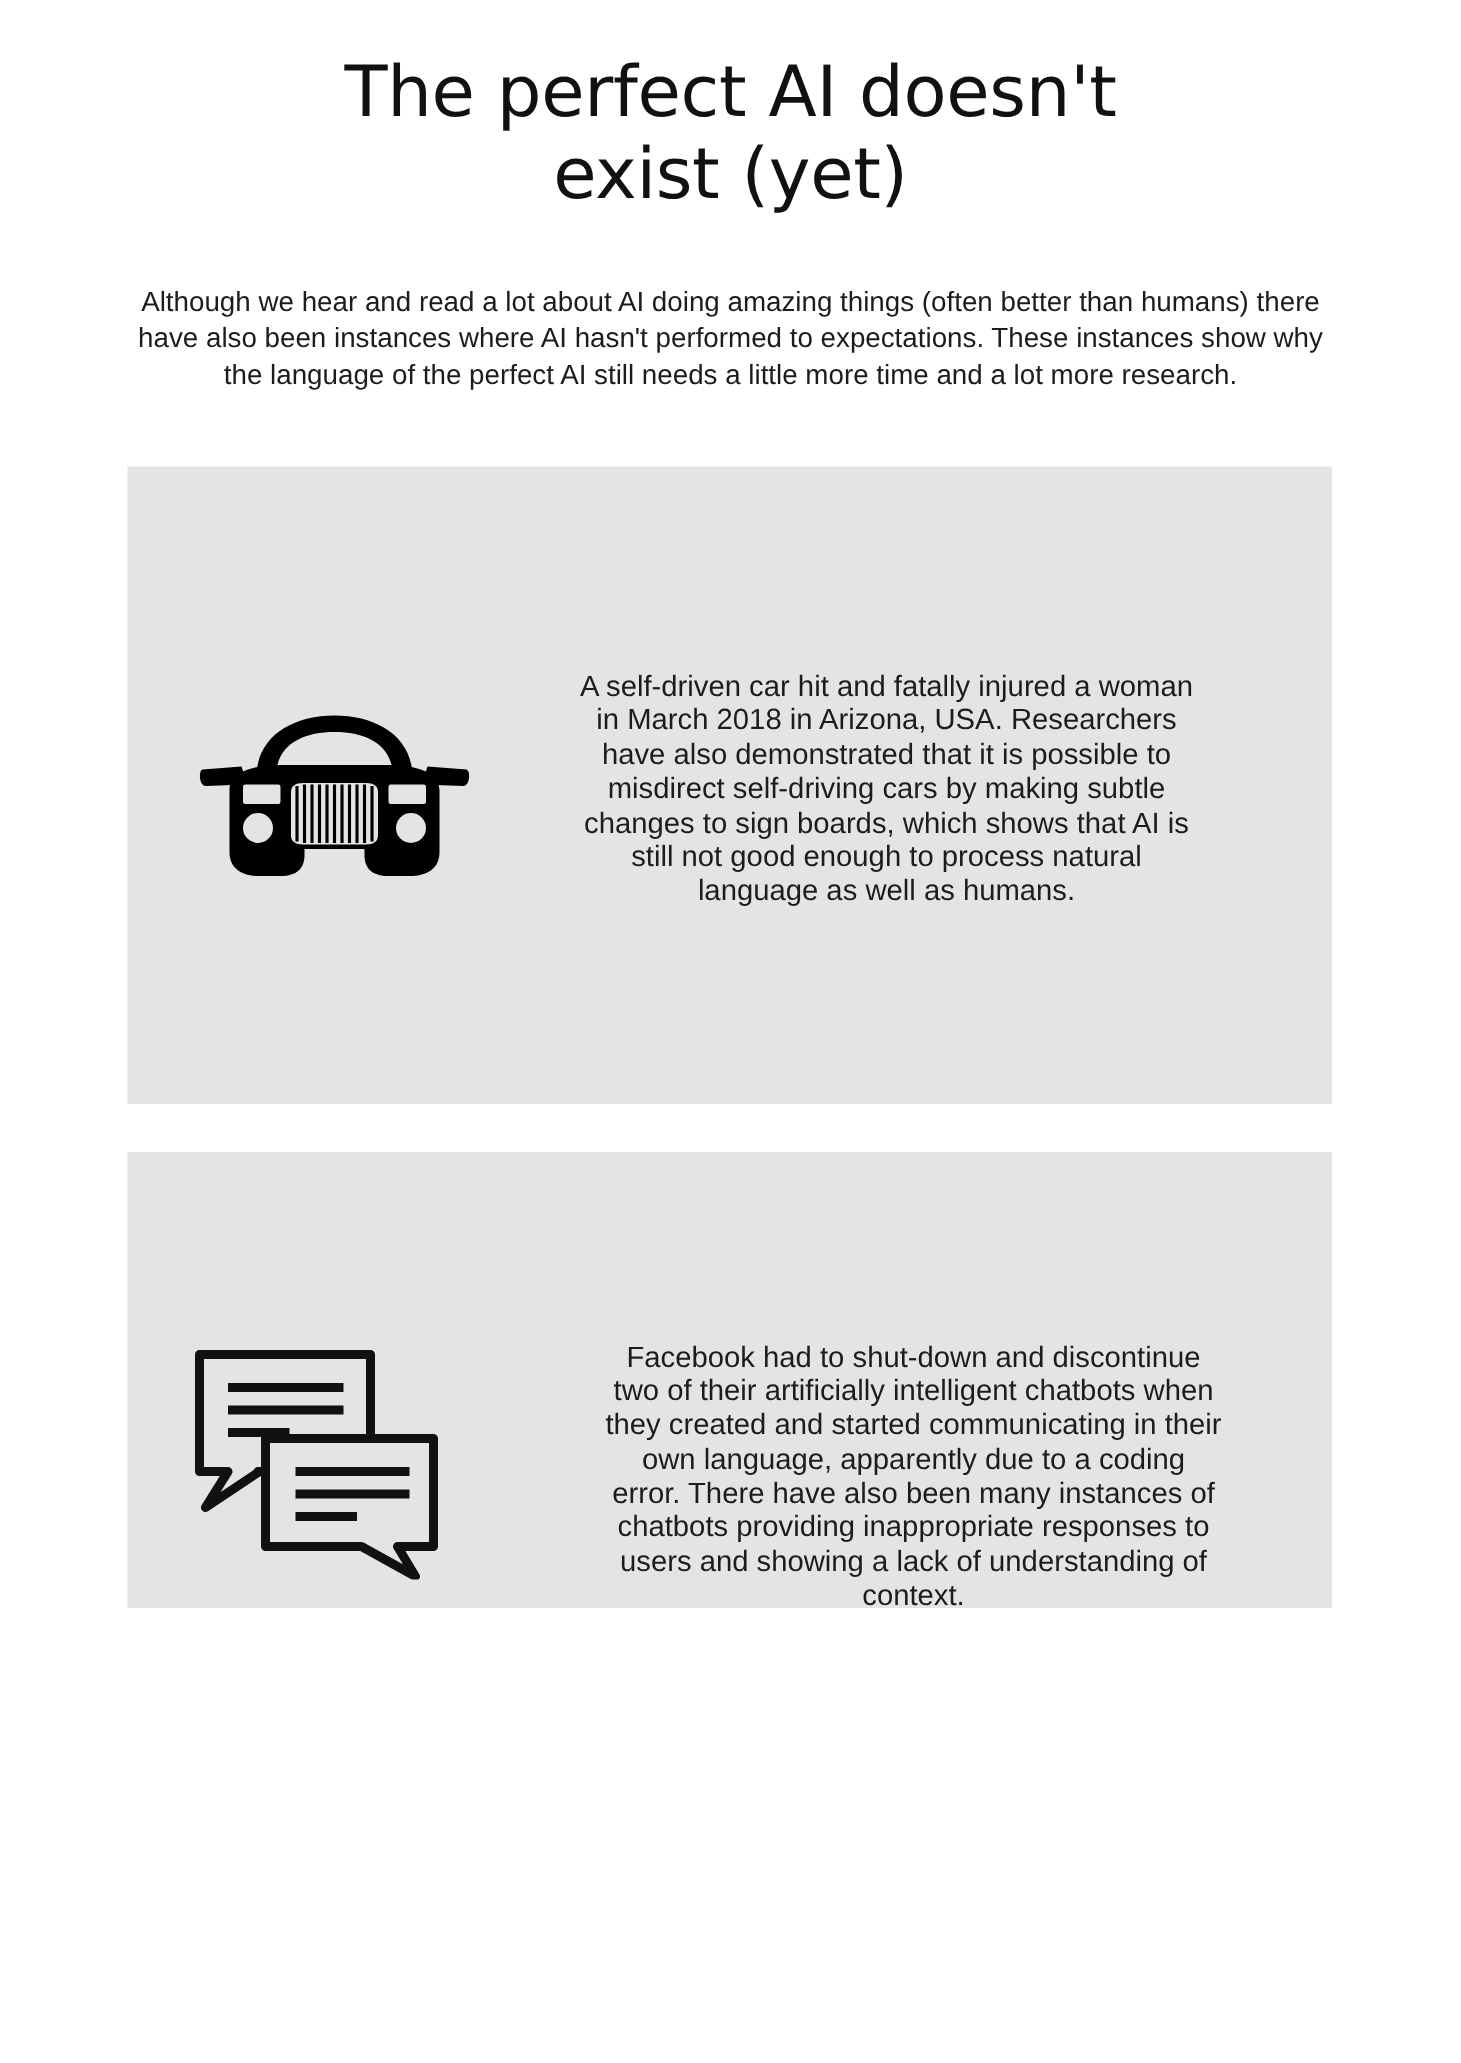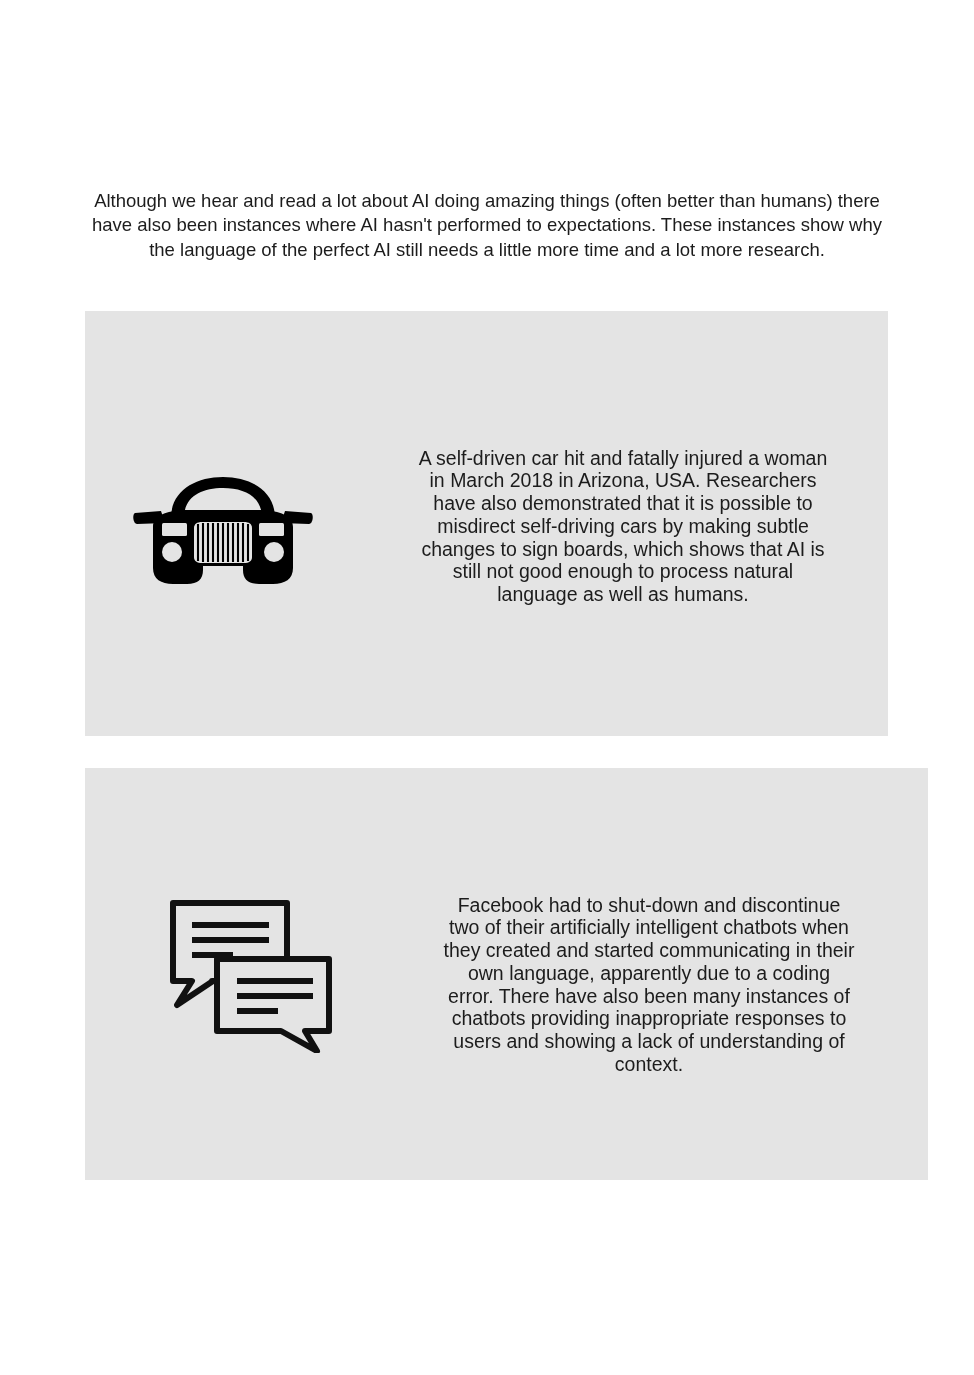--- a/index.html
+++ b/index.html
@@ -61,22 +61,21 @@
     left: 85px;
     width: 803px;
     background: #e4e4e4;
   }
   .card--one {
     top: 311px;
     height: 425px;
   }
   .card--two {
     top: 768px;
-    height: 412px;
-    padding-left: 40px;
+    height: 304px;
   }
 
   .card-inner {
     position: relative;
     width: 100%;
     height: 100%;
   }
 
   .card-icon {
     position: absolute;
@@ -98,35 +97,38 @@
   .card-text {
     position: absolute;
     text-align: center;
     font-family: "Liberation Sans", sans-serif;
     font-size: 19.5px;
     line-height: 22.8px;
     color: #1c1c1c;
     font-weight: 400;
   }
   .card--one .card-text {
-    left: 332px;
+    left: 300px;
     top: 116px;
     width: 412px;
   }
   .card--two .card-text {
     left: 318px;
     top: 106px;
     width: 412px;
   }
 </style>
 </head>
 <body>
 
 <div class="page">
 
+  <div class="header">
+    <h1 class="title">The perfect AI doesn't exist (yet)</h1>
+  </div>
 
   <p class="intro">Although we hear and read a lot about AI doing amazing things (often better than humans) there have also been instances where AI hasn't performed to expectations. These instances show why the language of the perfect AI still needs a little more time and a lot more research.</p>
 
   <div class="card card--one">
     <div class="card-inner">
 
       <svg class="card-icon" viewBox="0 0 184 120" xmlns="http://www.w3.org/2000/svg">
 
         <path fill="#000000" d="M40 47
                  C 40 20, 64 6, 92 6

